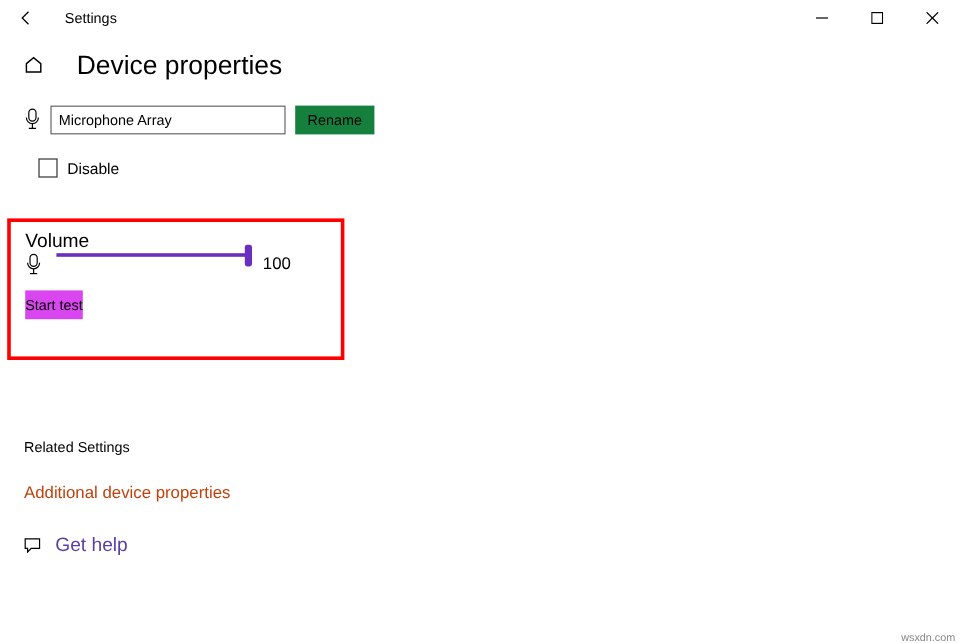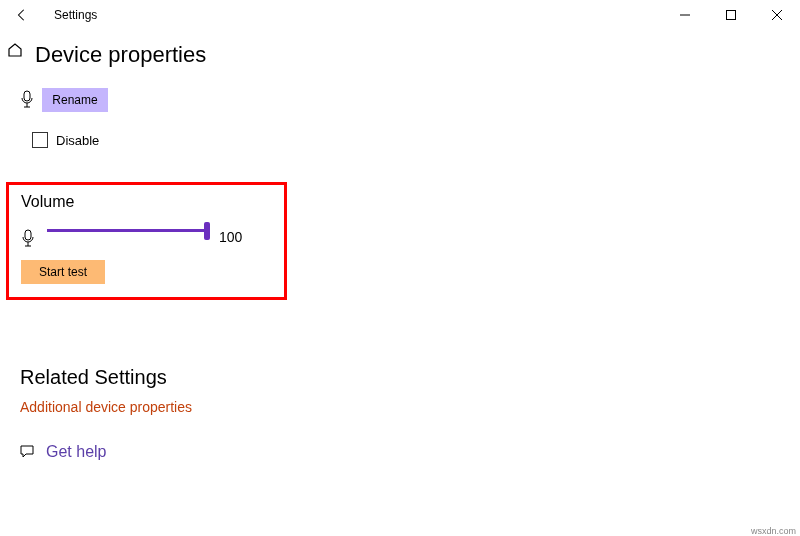--- a/index.html
+++ b/index.html
@@ -40,23 +40,23 @@
       width: 46px;
       height: 30px;
       display: flex; align-items: center; justify-content: center;
       font-size: 12px;
       cursor: pointer;
     }
 
     
     .heading-row {
       display: flex;
-      align-items: flex-start;
-      gap: 12px;
-      padding: 12px 20px 18px 7px;
+      align-items: center;
+      gap: 28px;
+      padding: 12px 20px 18px 20px;
     }
     .home-icon svg { width: 16px; height: 16px; }
     .page-title {
       font-size: 22px;
       font-weight: 400;
     }
 
     
     .device-row {
       display: flex;
@@ -68,21 +68,21 @@
     .device-input {
       width: 196px;
       height: 24px;
       border: 1px solid #666;
       padding: 0 6px;
       font-size: 12px;
       font-family: inherit;
       outline: none;
     }
     .rename-btn {
-      background: #c4b5fd;
+      background: #15803d;
       border: none;
       height: 24px;
       width: 66px;
       font-size: 12px;
       cursor: pointer;
       font-family: inherit;
     }
 
     
     .disable-row {
@@ -102,21 +102,20 @@
     .volume-box {
       margin: 34px 0 0 6px;
       width: 281px;
       height: 118px;
       border: 3px solid #ff0000;
       padding: 8px 12px 10px 12px;
     }
     .volume-heading {
       font-size: 16px;
       font-weight: 400;
-      margin-bottom: 18px;
     }
     .slider-row {
       display: flex;
       align-items: flex-start;
       gap: 12px;
       margin-bottom: 10px;
     }
     .slider-track {
       position: relative;
       height: 3px;
@@ -128,37 +127,37 @@
       position: absolute;
       right: -3px;
       top: -7px;
       width: 6px;
       height: 18px;
       background: #6b2fbf;
       border-radius: 2px;
     }
     .slider-value { font-size: 14px; }
     .start-test-btn {
-      background: #fdba74;
+      background: #d946ef;
       border: none;
       height: 24px;
-      padding: 0 18px;
+      padding: 0 0;
       font-size: 12px;
       cursor: pointer;
       font-family: inherit;
     }
 
     
     .related-block {
       padding: 66px 20px 0 20px;
     }
     .related-heading {
-      font-size: 20px;
+      font-size: 12px;
       font-weight: 400;
-      margin-bottom: 10px;
+      margin-bottom: 22px;
     }
     .link {
       color: #c2410c;
       font-size: 14px;
       cursor: pointer;
       display: block;
     }
 
     
     .help-block {
@@ -227,20 +226,21 @@
 
 <div class="device-row">
   <span class="mic-icon">
     <svg viewBox="0 0 14 18">
         <rect x="4" y="1" width="6" height="10" rx="3" stroke="#000" stroke-width="1" fill="none"></rect>
         <path d="M2 8 a5 5 0 0 0 10 0" stroke="#000" stroke-width="1" fill="none"></path>
         <line x1="7" y1="13" x2="7" y2="17" stroke="#000" stroke-width="1"></line>
         <line x1="4" y1="17" x2="10" y2="17" stroke="#000" stroke-width="1"></line>
       </svg>
   </span>
+  <input class="device-input" type="text" value="Microphone Array" style="">
   <button class="rename-btn">Rename</button>
 </div>
 
 <div class="disable-row">
   <div class="checkbox"></div>
   <span class="disable-label">Disable</span>
 </div>
 
 <div class="volume-box">
   <div class="volume-heading">Volume</div>

